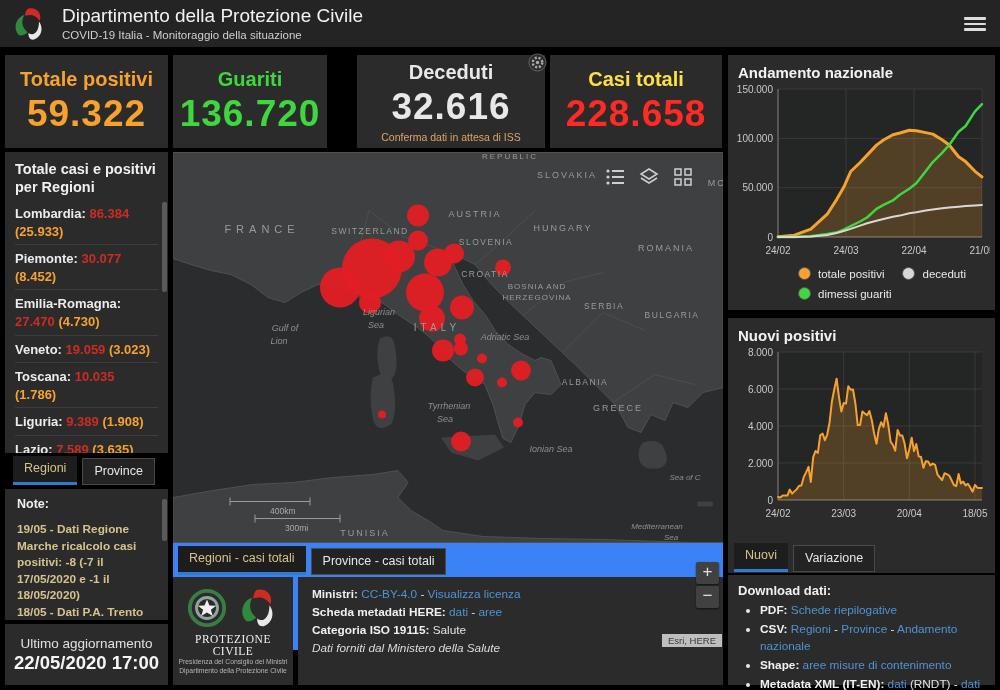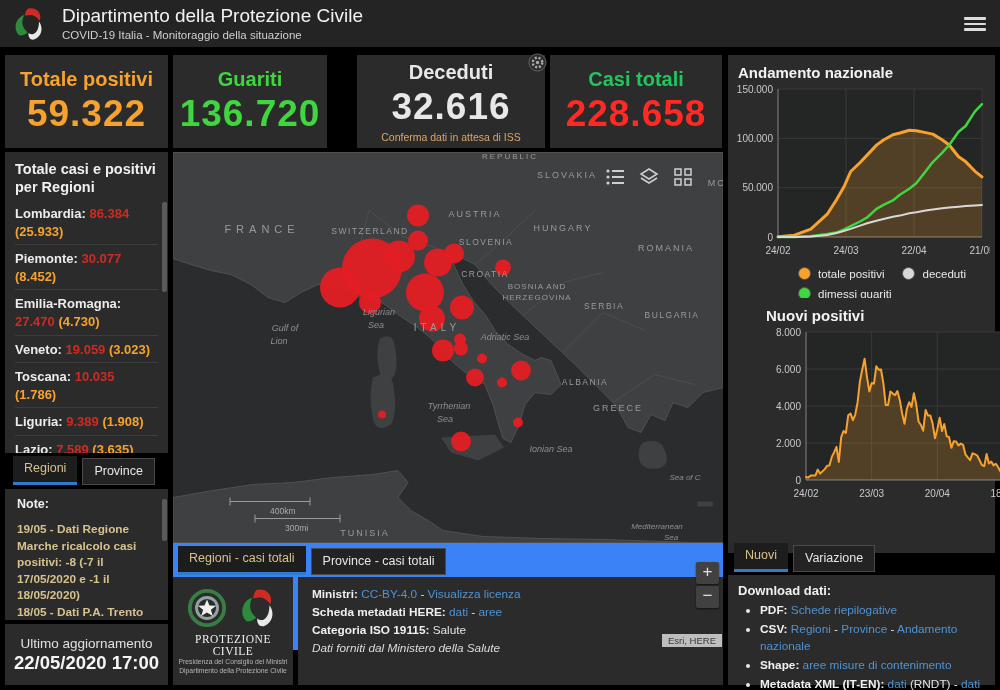--- a/index.html
+++ b/index.html
@@ -52,21 +52,21 @@
   #map-toolbar{position:absolute;right:28px;top:14px;display:flex;gap:10px;z-index:4;}
   .map-btn{width:24px;height:22px;display:flex;align-items:center;justify-content:center;cursor:pointer;}
   #map-zoom{position:absolute;right:4px;bottom:40px;z-index:4;width:23px;}
   .zbtn{width:23px;height:22px;background:#414141;color:#e0e0e0;font-size:17px;line-height:20px;
         text-align:center;margin-bottom:2px;border-radius:2px;cursor:pointer;box-shadow:0 1px 2px rgba(0,0,0,.6);}
   #map-attrib{position:absolute;right:1px;bottom:3px;background:rgba(216,216,216,.85);color:#3a3a3a;
         font-size:9.5px;padding:1px 6px;z-index:4;}
 
   
   #panel-andamento{left:728px;top:55px;width:267px;height:255px;}
-  #panel-nuovi{left:728px;top:298px;width:267px;height:255px;padding-left:28px;}
+  #panel-nuovi{left:728px;top:318px;width:267px;height:255px;}
   #panel-download{left:728px;top:575px;width:267px;height:110px;padding:8px 10px;}
   .chart-title{font-size:15px;font-weight:bold;color:#f2f2f2;padding:9px 0 0 10px;}
   svg text{font-family:"Liberation Sans",sans-serif;}
   .legend{display:flex;flex-wrap:wrap;margin:2px 0 0 70px;width:190px;row-gap:7px;column-gap:18px;}
   .leg-item{display:flex;align-items:center;font-size:11.5px;color:#e8e8e8;white-space:nowrap;}
   .leg-dot{width:13px;height:13px;border-radius:50%;margin-right:7px;border:1px solid #555;box-sizing:border-box;}
   #nuovi-tabs{left:734px;top:543px;}
 
   .dl-title{font-size:13px;font-weight:bold;color:#f0f0f0;margin-bottom:4px;}
   #dl-list{margin:2px 0 0 0;padding-left:22px;font-size:11.8px;line-height:1.5;}
@@ -118,21 +118,21 @@
     <div class="lbl" style="color: rgb(232, 232, 232);">Deceduti</div>
     <div class="val" style="color: rgb(232, 232, 232);">32.616</div>
     <div class="cap" style="color: rgb(223, 164, 101);">Conferma dati in attesa di ISS</div>
   </div>
   <svg id="gear" viewBox="0 0 20 20">
     <circle cx="10" cy="10" r="9" fill="#2c2c2c" stroke="#666"></circle>
     <circle cx="10" cy="10" r="5" fill="none" stroke="#aaa" stroke-width="2.6" stroke-dasharray="2.2 1.8"></circle>
     <circle cx="10" cy="10" r="1.8" fill="#aaa"></circle>
   </svg>
   <div class="panel stat" style="left:550px;top:55px;width:172px;height:93px;">
-    <div class="lbl" style="color: #22c55e;">Casi totali</div>
+    <div class="lbl" style="color: #fde047;">Casi totali</div>
     <div class="val" style="color: rgb(255, 42, 36);">228.658</div>
   </div>
 
   <div class="panel" id="panel-regioni">
     <div class="side-title">Totale casi e positivi per Regioni</div>
     <div id="region-list">
         <div class="region-row"><span class="rname">Lombardia: </span><span class="rtot">86.384 </span><span class="rpos">(25.933)</span></div>
         <div class="region-row"><span class="rname">Piemonte: </span><span class="rtot">30.077 </span><span class="rpos">(8.452)</span></div>
         <div class="region-row"><span class="rname">Emilia-Romagna: </span><span class="rtot">27.470 </span><span class="rpos">(4.730)</span></div>
         <div class="region-row"><span class="rname">Veneto: </span><span class="rtot">19.059 </span><span class="rpos">(3.023)</span></div>

